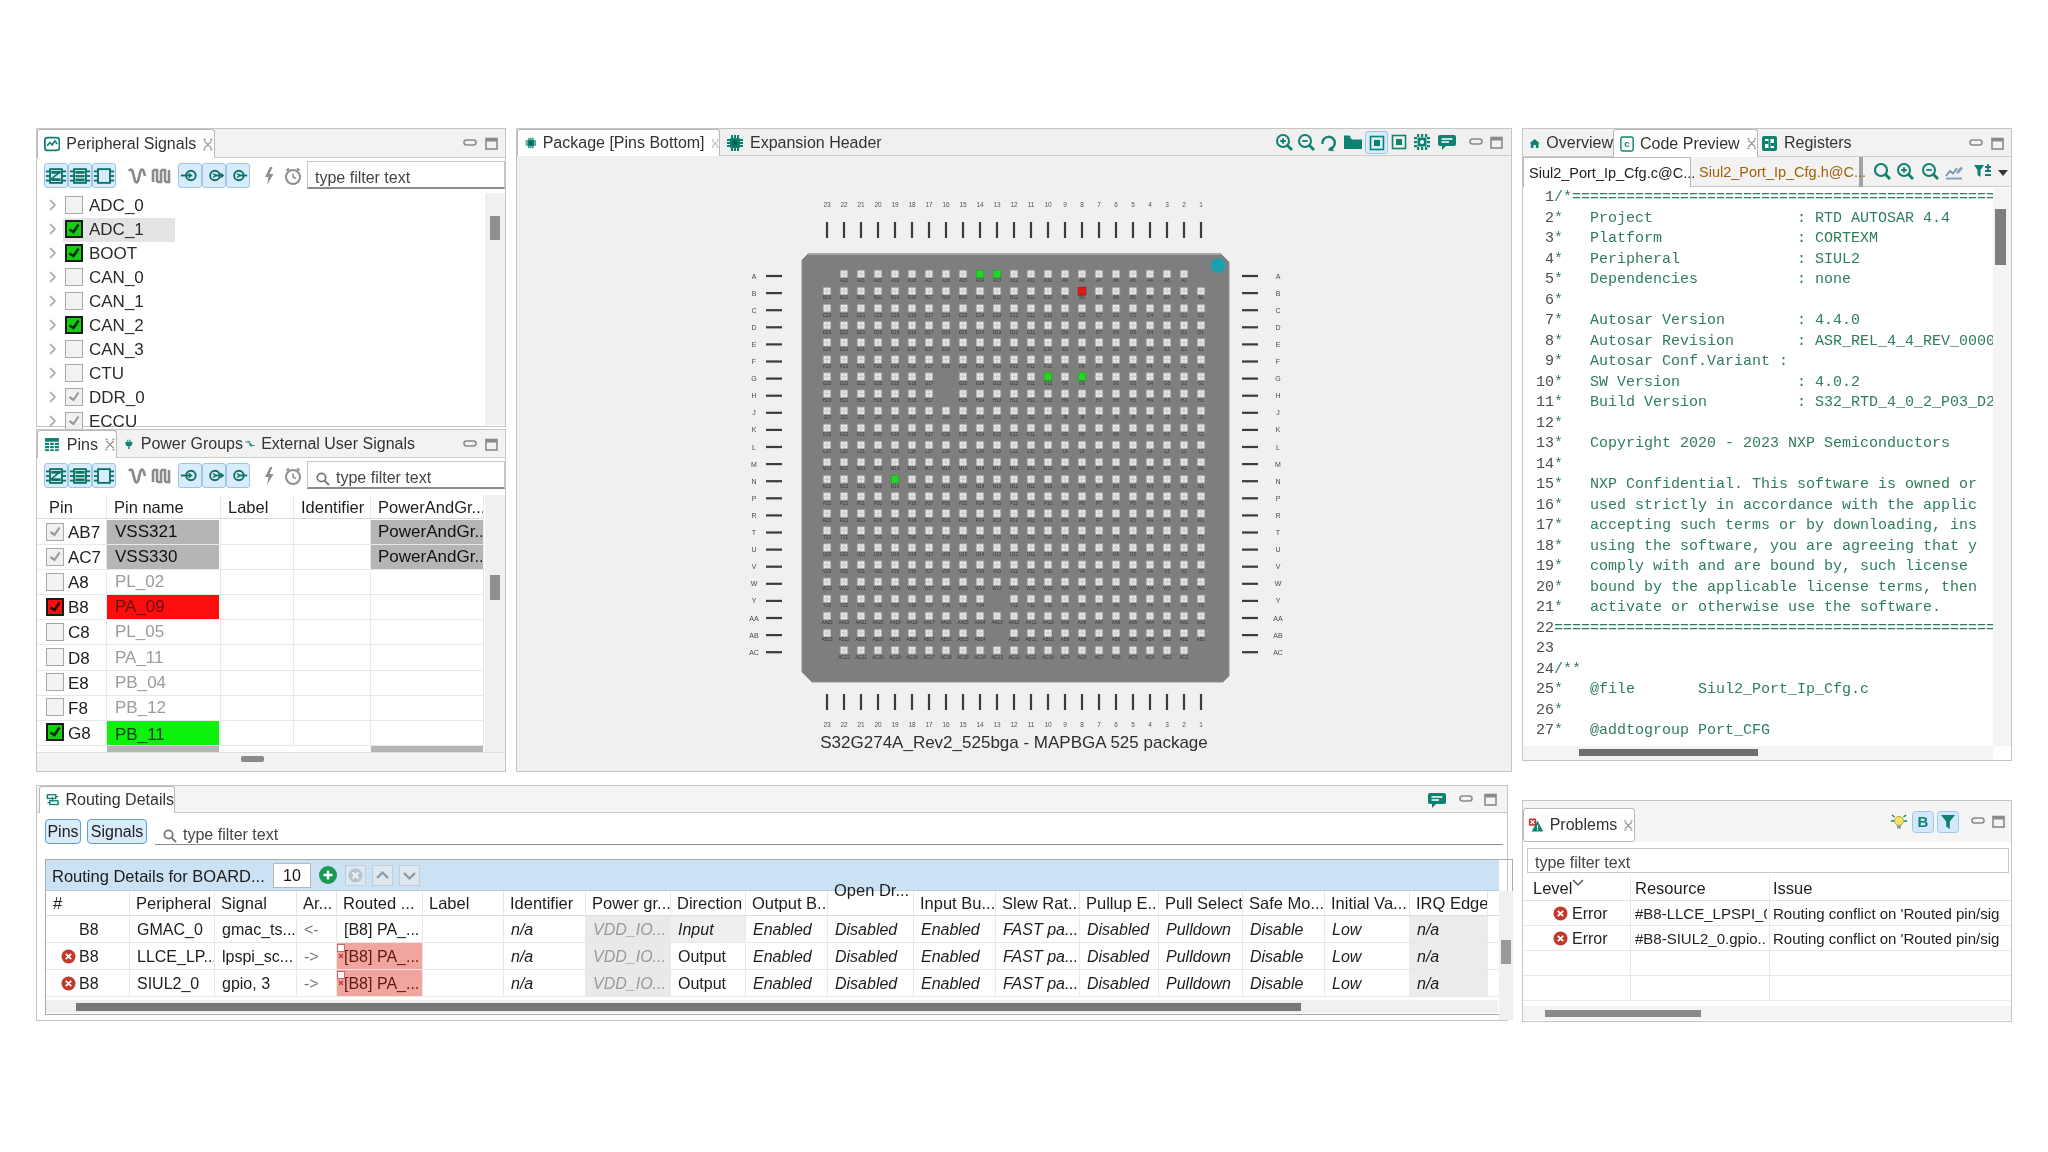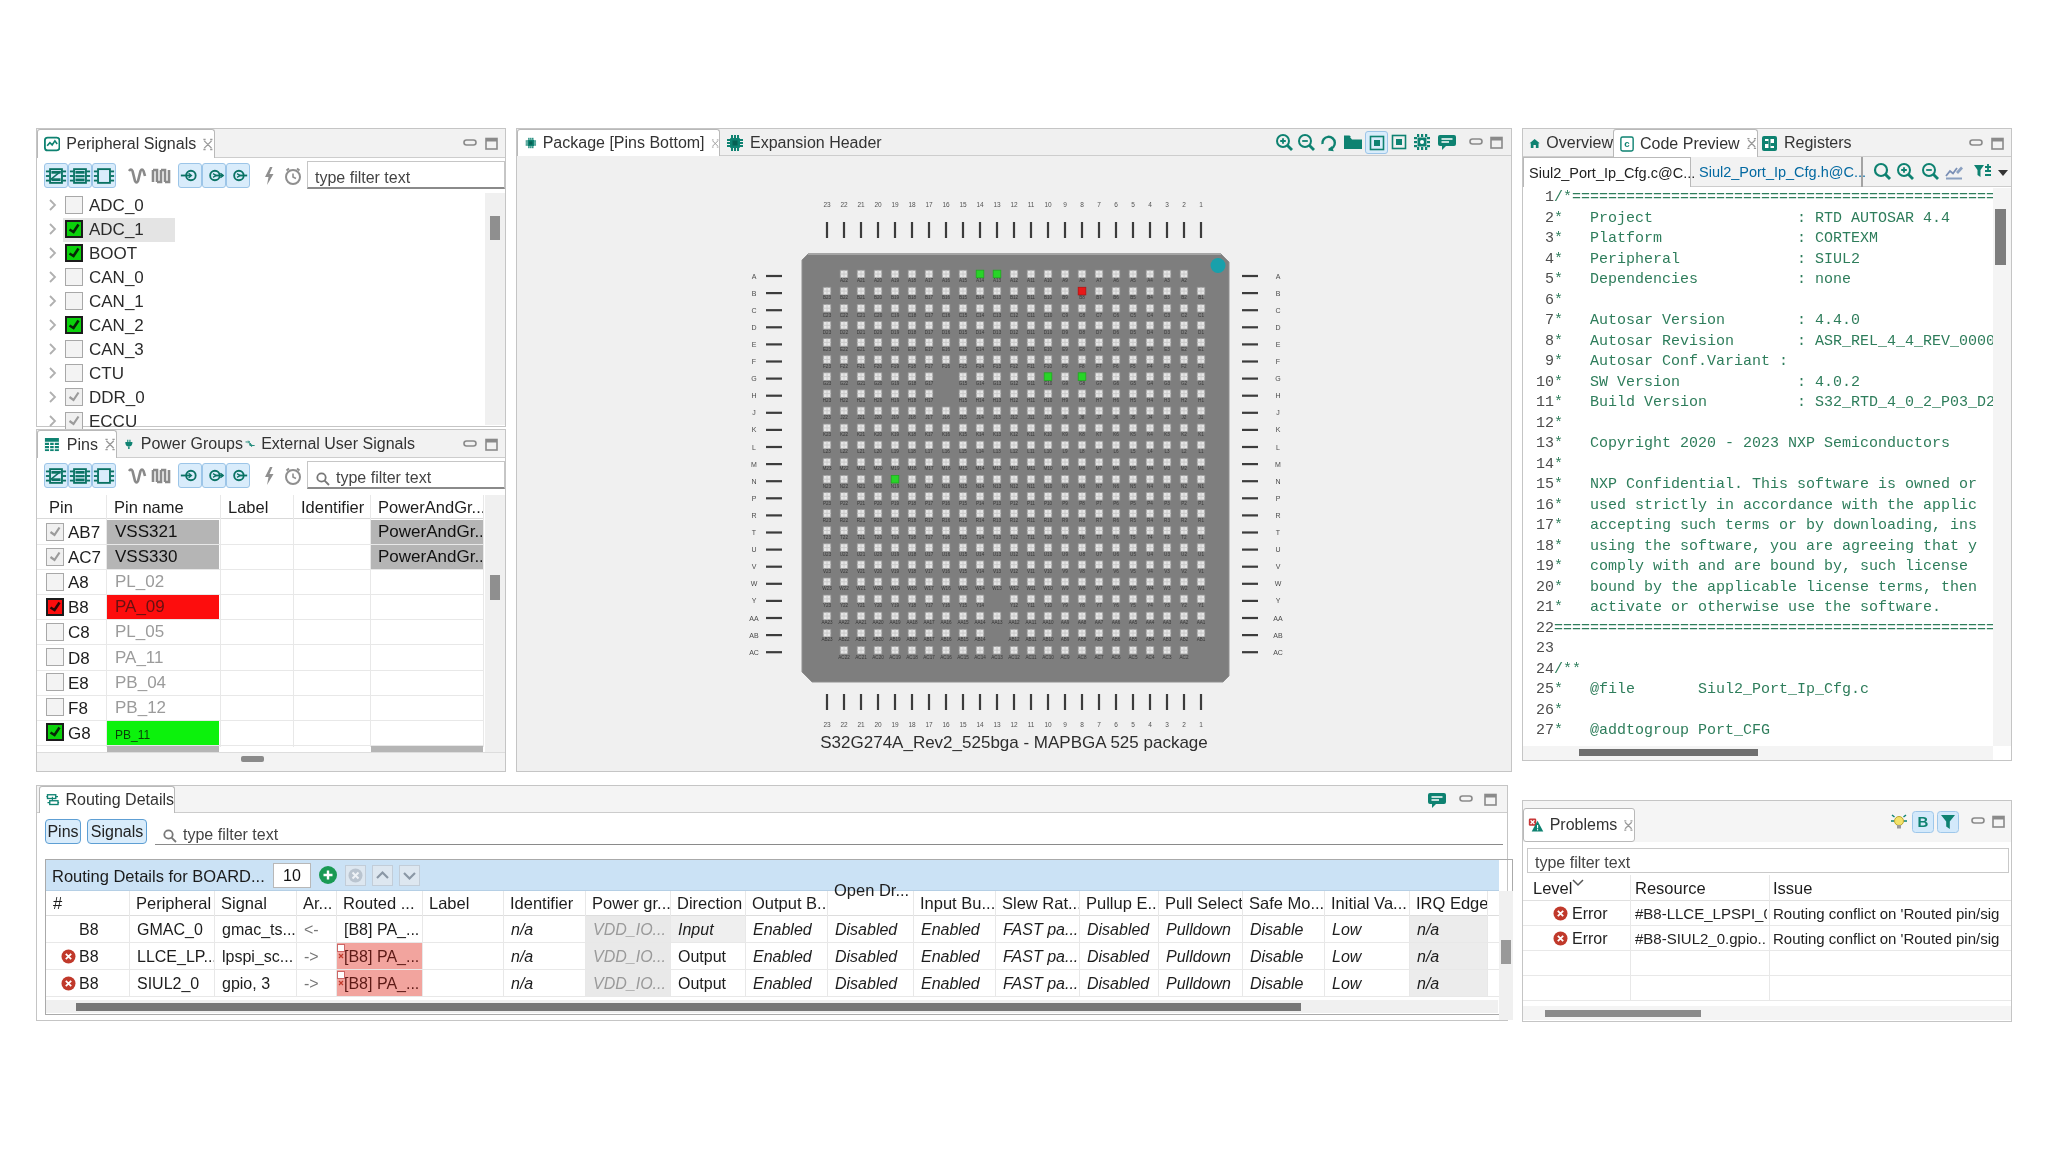--- a/index.html
+++ b/index.html
@@ -378,21 +378,21 @@
       <div class="gridline" style="left:0;top:290px;width:446px;height:1px"></div>
       <div class="cb" style="left:9px;top:268px;width:18px;height:18px;background:#f3f3f3;border:1px solid #a8a8a8"></div>
       <div class="cell" style="left:31px;top:266px;width:40px;height:25px;font-size:17px;color:#1d1d1d">F8</div>
       <div class="cell" style="left:78px;top:266px;width:104px;height:24px;font-size:17px;color:#9b9b9b">PB_12</div>
       <div class="gridline" style="left:0;top:315px;width:446px;height:1px"></div>
       <div class="cb" style="left:9px;top:293px;width:18px;height:18px;background:#0bd20b;border:2px solid #1b1b1b"><svg width="14" height="14" viewBox="0 0 14 14" style="">
           <path d="M2.5 7.5 L6.5 10 L11.5 2.5" fill="none" stroke="#072607" stroke-width="2.6"></path>
         </svg></div>
       <div class="cell" style="left:31px;top:291px;width:40px;height:25px;font-size:17px;color:#1d1d1d">G8</div>
       <div class="abs" style="left:70px;top:291px;width:112px;height:24px;background:#0cf20c"></div>
-      <div class="cell" style="left:78px;top:291px;width:104px;height:28px;font-size:12px;color:#093e09">PB_11</div>
+      <div class="cell" style="left:78px;top:291px;width:104px;height:28px;font-size:17px;color:#093e09">PB_11</div>
       <div class="abs" style="left:70px;top:316px;width:112px;height:7px;background:#b5b5b5"></div>
       <div class="abs" style="left:334px;top:316px;width:112px;height:7px;background:#b5b5b5"></div>
       <div class="scrtrack" style="left:448px;top:65px;width:20px;height:258px"></div>
       <div class="scrthumb" style="left:453px;top:145px;width:10px;height:25px;background:#8f8f8f"></div>
       <div class="abs" style="left:0;bottom:0;width:468px;height:19px;background:#f3f3f3;border-top:1px solid #ddd"></div>
       <div class="abs" style="left:204px;bottom:9px;width:23px;height:6px;background:#8a8a8a;border-radius:2px"></div>
     </div>
     <div class="panel" style="left:516px;top:128px;width:996px;height:644px;background:#f0f0f0">
       <div class="tabstrip" style="height:27px;background:#f0f0f0"></div>
       <div class="tab active" style="left:0;top:0;width:203px;height:27px;padding-left:7px">
@@ -2292,21 +2292,21 @@
         </svg>
       </div>
       <div class="ticon" style="right:7px;top:8px">
         <svg width="13" height="13" viewBox="0 0 13 13" style="">
           <rect x="1" y="1.5" width="11" height="10.5" fill="none" stroke="#8a8a8a" stroke-width="1.6"></rect>
           <rect x="1" y="1.5" width="11" height="3" fill="#8a8a8a"></rect>
         </svg>
       </div>
       <div class="abs" style="left:0;top:28px;width:488px;height:30px;background:#f2f2f2;border-bottom:1px solid #ccc"></div>
       <div class="abs" style="left:0;top:28px;width:168px;height:30px;background:#fff;border:1px solid #b9b9b9;border-bottom:none;display:flex;align-items:center;padding-left:5px;font-size:14.5px;color:#222">Siul2_Port_Ip_Cfg.c@C...</div>
-      <div class="abs" style="left:170px;top:28px;width:170px;height:30px;display:flex;align-items:center;padding-left:6px;font-size:14.5px;color:#0369a1;border-right:2px solid #a3a3a3">Siul2_Port_Ip_Cfg.h@C...</div>
+      <div class="abs" style="left:170px;top:28px;width:170px;height:30px;display:flex;align-items:center;padding-left:6px;font-size:14.5px;color:#a16207;border-right:4px solid #a3a3a3">Siul2_Port_Ip_Cfg.h@C...</div>
       <div class="ticon" style="left:350px;top:33px">
         <svg width="19" height="19" viewBox="0 0 19 19" style="">
           <circle cx="8" cy="8" r="6" fill="none" stroke="#0e8271" stroke-width="2.2"></circle>
           <path d="M12.5 12.5 L17 17" stroke="#0e8271" stroke-width="3"></path>
         </svg>
       </div>
       <div class="ticon" style="left:373px;top:33px">
         <svg width="19" height="19" viewBox="0 0 19 19" style="">
           <circle cx="8" cy="8" r="6" fill="none" stroke="#0e8271" stroke-width="2"></circle>
           <path d="M12.5 12.5 L17 17" stroke="#0e8271" stroke-width="2.8"></path>

